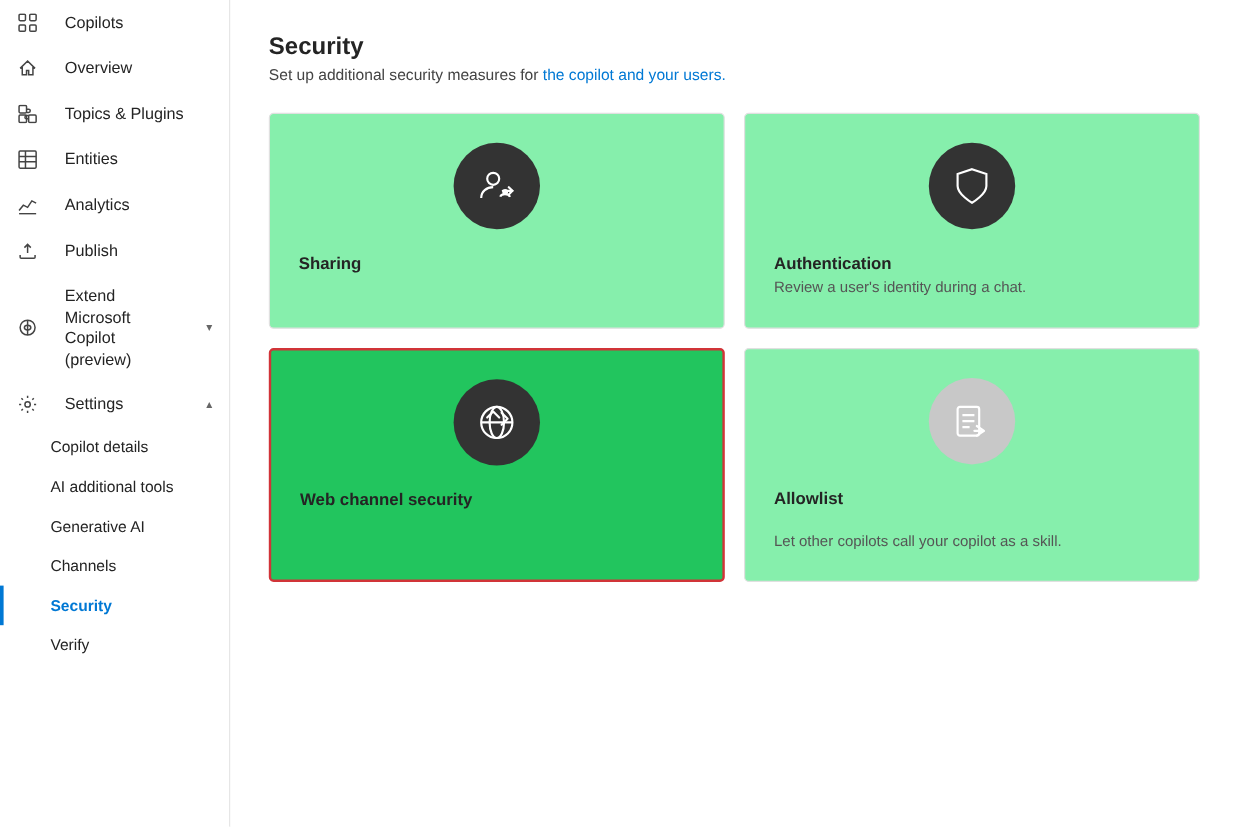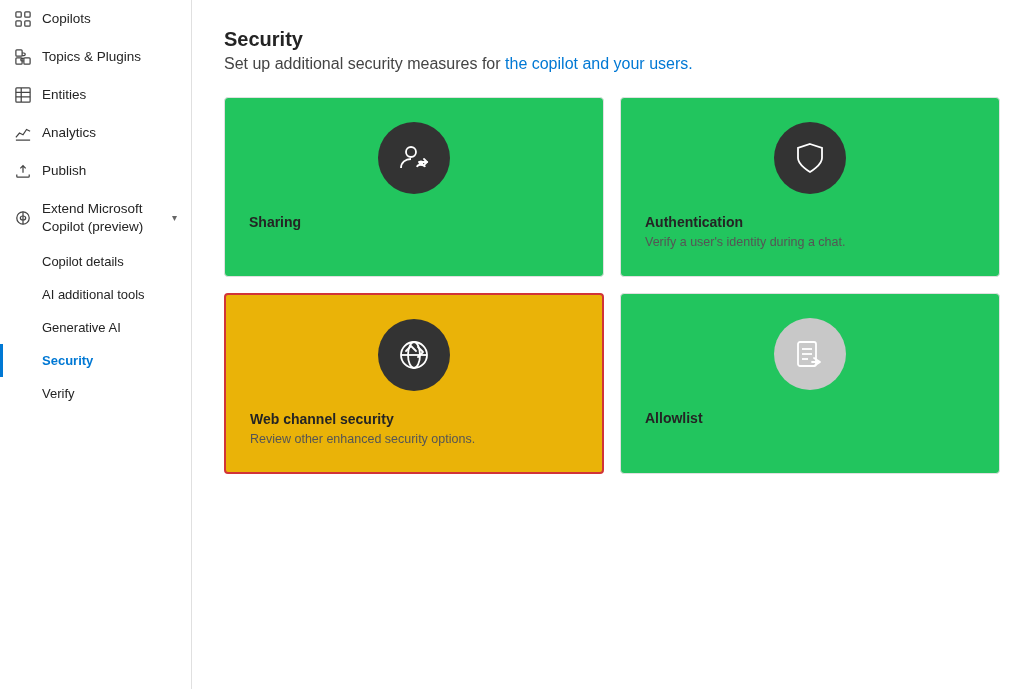--- a/index.html
+++ b/index.html
@@ -15,21 +15,21 @@
       flex-direction: column;
       overflow-y: auto;
       overflow-x: hidden;
     }
     .sidebar::-webkit-scrollbar { width: 6px; }
     .sidebar::-webkit-scrollbar-thumb { background: #ccc; border-radius: 3px; }
 
     .sidebar-item {
       display: flex;
       align-items: center;
-      gap: 10px;
+      gap: 22px;
       padding: 10px 14px;
       cursor: pointer;
       font-size: 13.5px;
       color: #242424;
       position: relative;
     }
     .sidebar-item .icon-wrap {
       width: 18px;
       height: 18px;
       display: flex;
@@ -64,44 +64,44 @@
       overflow-y: auto;
       background: #fff;
     }
     .page-title {
       font-size: 20px;
       font-weight: 600;
       color: #242424;
       margin-bottom: 4px;
     }
     .page-subtitle {
-      font-size: 16px;
+      font-size: 13px;
       color: #444;
       margin-bottom: 24px;
     }
     .page-subtitle a { color: #0078d4; text-decoration: none; }
 
     .cards-grid {
       display: grid;
       grid-template-columns: 1fr 1fr;
       gap: 16px;
     }
     .card {
       border: 1px solid #e0e0e0;
       border-radius: 4px;
       padding: 24px;
-      background: #22c55e;
+      background: #86efac;
       cursor: pointer;
       display: flex;
       flex-direction: column;
       align-items: flex-start;
     }
     .card.selected {
       border: 2px solid #d13438;
-      background: #eab308;
+      background: #22c55e;
     }
 
     .card-icon-circle {
       width: 72px;
       height: 72px;
       border-radius: 50%;
       background: #333;
       display: flex;
       align-items: center;
       justify-content: center;
@@ -145,20 +145,28 @@
       <svg viewBox="0 0 18 18" fill="none" stroke="#444" stroke-width="1.4" width="16" height="16">
         <rect x="1" y="1" width="6" height="6" rx="1"></rect>
           <rect x="11" y="1" width="6" height="6" rx="1"></rect>
         <rect x="1" y="11" width="6" height="6" rx="1"></rect>
           <rect x="11" y="11" width="6" height="6" rx="1"></rect>
       </svg>
     </span>
     <span class="sidebar-label">Copilots</span>
   </div>
 
+  <div class="sidebar-item">
+    <span class="icon-wrap">
+      <svg viewBox="0 0 18 18" fill="none" stroke="#444" stroke-width="1.4" width="16" height="16">
+        <path d="M2 9L9 2l7 7M4 7v8h4v-4h2v4h4V7"></path>
+      </svg>
+    </span>
+    <span class="sidebar-label">Overview</span>
+  </div>
 
   <div class="sidebar-item">
     <span class="icon-wrap">
       <svg viewBox="0 0 18 18" fill="none" stroke="#444" stroke-width="1.4" width="16" height="16">
         <rect x="1" y="1" width="7" height="7" rx="1"></rect>
         <path d="M8 4.5h2a1.5 1.5 0 010 3H8"></path>
         <rect x="10" y="10" width="7" height="7" rx="1"></rect>
         <path d="M10 13.5H8a1.5 1.5 0 010-3h2"></path>
         <rect x="1" y="10" width="7" height="7" rx="1"></rect>
       </svg>
@@ -201,29 +209,42 @@
       <svg viewBox="0 0 18 18" fill="none" stroke="#444" stroke-width="1.4" width="16" height="16">
         <circle cx="9" cy="9" r="7"></circle>
         <path d="M6 9c0-3 6-3 6 0s-6 3-6 0"></path>
         <line x1="9" y1="2" x2="9" y2="16"></line>
       </svg>
     </span>
     <span class="sidebar-label">Extend Microsoft Copilot (preview)</span>
     <span class="chevron">▾</span>
   </div>
 
+  <div class="sidebar-item">
+    <span class="icon-wrap">
+      <svg viewBox="0 0 18 18" fill="none" stroke="#444" stroke-width="1.4" width="16" height="16">
+        <circle cx="9" cy="9" r="2.5"></circle>
+        <path d="M9 1v2M9 15v2M1 9h2M15 9h2M3.2 3.2l1.4 1.4M13.4 13.4l1.4 1.4M3.2 14.8l1.4-1.4M13.4 4.6l1.4-1.4"></path>
+      </svg>
+    </span>
+    <span class="sidebar-label">Settings</span>
+    <span class="chevron">▴</span>
+  </div>
 
   <div class="sidebar-sub-item">
     <span>Copilot details</span>
   </div>
   <div class="sidebar-sub-item">
     <span>AI additional tools</span>
   </div>
   <div class="sidebar-sub-item">
     <span>Generative AI</span>
+  </div>
+  <div class="sidebar-sub-item">
+    <span>Channels</span>
   </div>
   <div class="sidebar-sub-item active">
     <span>Security</span>
   </div>
   <div class="sidebar-sub-item">
     <span>Verify</span>
   </div>
 
 </nav>
 
@@ -249,47 +270,47 @@
       <div class="card-title">Sharing</div>
     </div>
 
     <div class="card">
       <div class="card-icon-circle">
         <svg viewBox="0 0 36 36" fill="none" stroke="white" stroke-width="1.8" width="36" height="36">
           <path d="M18 4l12 4v10c0 7-12 14-12 14S6 25 6 18V8L18 4z"></path>
         </svg>
       </div>
       <div class="card-title">Authentication</div>
-      <div class="card-desc">Verify a user's identity during a chat.</div>
+      <div class="card-desc">Review a user's identity during a chat.</div>
     </div>
 
     <div class="card selected">
       <div class="card-icon-circle">
         <svg viewBox="0 0 36 36" fill="none" stroke="white" stroke-width="1.8" width="36" height="36">
           <circle cx="18" cy="18" r="13"></circle>
           <ellipse cx="18" cy="18" rx="6" ry="13"></ellipse>
           <line x1="5" y1="18" x2="31" y2="18"></line>
           <path d="M22 10l5 5-5 5" stroke-linecap="round" stroke-linejoin="round"></path>
           <path d="M10 14l5-5 5 5" stroke-linecap="round" stroke-linejoin="round"></path>
         </svg>
       </div>
       <div class="card-title">Web channel security</div>
-      <div class="card-desc">Review other enhanced security options.</div>
     </div>
 
     <div class="card">
       <div class="card-icon-circle light">
         <svg viewBox="0 0 36 36" fill="none" stroke="white" stroke-width="1.8" width="36" height="36">
           <rect x="6" y="6" width="18" height="24" rx="2"></rect>
           <line x1="10" y1="13" x2="20" y2="13"></line>
           <line x1="10" y1="18" x2="20" y2="18"></line>
           <line x1="10" y1="23" x2="16" y2="23"></line>
           <path d="M22 22l6 4-6 4" stroke-linecap="round" stroke-linejoin="round"></path>
           <path d="M26 26h-6" stroke-linecap="round"></path>
         </svg>
       </div>
       <div class="allowlist-header">
         <span class="card-title">Allowlist</span>
       </div>
+      <div class="card-desc">Let other copilots call your copilot as a skill.</div>
     </div>
 
   </div>
 </main>
 
 </body></html>

